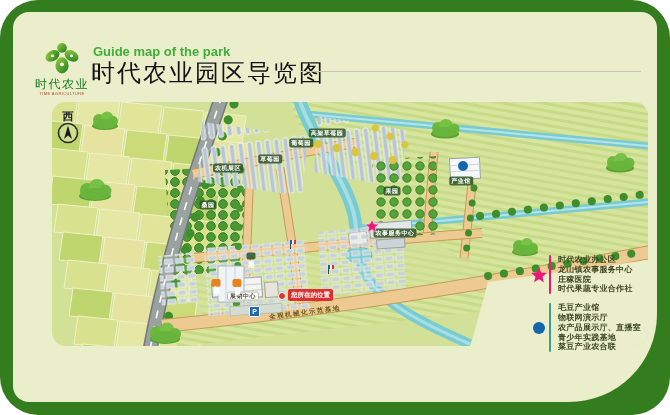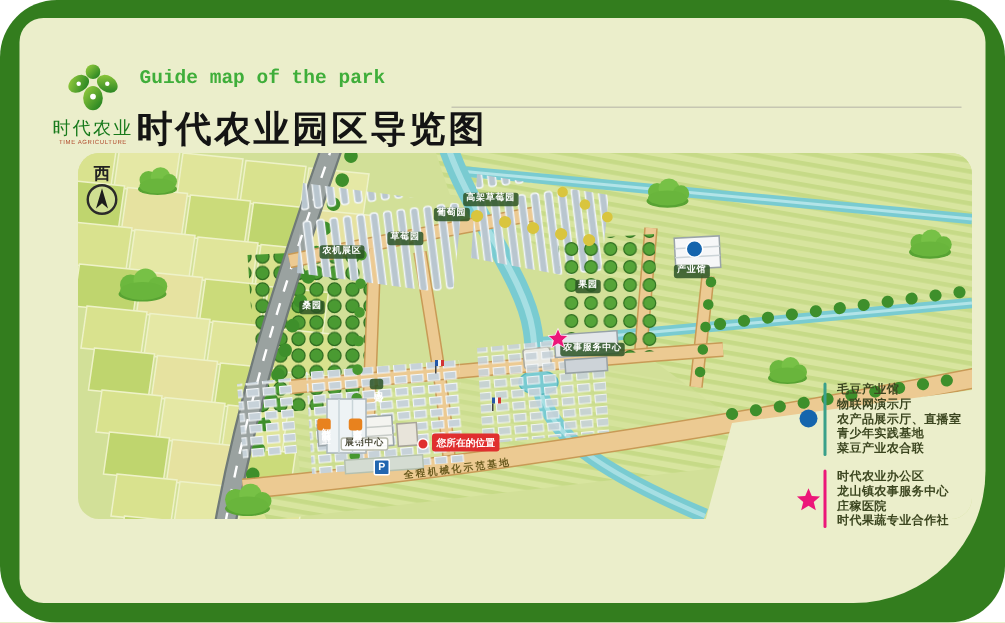--- a/index.html
+++ b/index.html
@@ -9,22 +9,22 @@
   }
   .frame{position:absolute;inset:0;background:#337d1e;border-radius:38px;}
   .card{
     position:absolute;left:13px;top:12px;right:13px;bottom:13px;
     background:#ebeecb;border-radius:16px 16px 88px 16px;
   }
   
   .logo{position:absolute;left:18px;top:30px;width:62px;text-align:center;}
   .logo .brand{font-size:12px;font-weight:400;color:#187a1c;letter-spacing:1.5px;line-height:13px;}
   .logo .brand-en{font-size:4px;color:#b0482a;letter-spacing:.4px;line-height:5px;}
-  .subtitle{position:absolute;left:80px;top:32px;font-size:13px;font-weight:700;color:#3fae3a;font-family:Liberation Mono, monospace;}
-  .page-title{position:absolute;left:78px;top:58px;font-size:24px;font-weight:700;color:#141414;letter-spacing:2px;}
+  .subtitle{position:absolute;left:80px;top:32px;font-size:13px;font-weight:700;color:#3fae3a;}
+  .page-title{position:absolute;left:78px;top:45px;font-size:24px;font-weight:400;color:#141414;letter-spacing:2px;}
   .header-rule{position:absolute;left:288px;top:59px;width:340px;height:1px;background:#c6c6b2;}
   
   .map{position:absolute;left:37px;top:88px;width:600px;height:248px;}
   .map svg.base{position:absolute;left:0;top:0;}
   .mlabel{
     position:absolute;transform:translate(-50%,-50%);
     background:rgba(44,84,36,.85);color:#fff;font-size:6px;line-height:7px;
     padding:1px 2px;border-radius:2px;white-space:nowrap;font-weight:700;letter-spacing:.5px;z-index:5;
   }
   .mlabel.v{writing-mode:vertical-rl;letter-spacing:1px;padding:2px 1px;}
@@ -334,41 +334,41 @@
       </div>
       <div class="flag" style="left:278px;top:165px">
         <div class="stripes"></div>
           <div class="pole"></div>
       </div>
     </div>
 
     <div class="legend">
       <div class="lgroup">
         <div class="licon">
-            <div class="ldot"></div>
-          </div>
-        <div class="lsep teal"></div>
-        <ul class="litems">
-          <li>毛豆产业馆</li>
-          <li>物联网演示厅</li>
-          <li>农产品展示厅、直播室</li>
-          <li>青少年实践基地</li>
-          <li>菜豆产业农合联</li>
-        </ul>
-      </div>
-      <div class="lgroup">
-        <div class="licon">
           <svg width="16" height="16" viewBox="0 0 16 16">
             <polygon points="8,0.5 10.2,5.6 15.7,6 11.5,9.7 12.9,15.2 8,12.2 3.1,15.2 4.5,9.7 0.3,6 5.8,5.6" fill="#ec1779"></polygon>
           </svg>
         </div>
         <div class="lsep pink"></div>
         <ul class="litems">
           <li>时代农业办公区</li>
           <li>龙山镇农事服务中心</li>
           <li>庄稼医院</li>
           <li>时代果蔬专业合作社</li>
         </ul>
       </div>
+      <div class="lgroup">
+        <div class="licon">
+            <div class="ldot"></div>
+          </div>
+        <div class="lsep teal"></div>
+        <ul class="litems">
+          <li>毛豆产业馆</li>
+          <li>物联网演示厅</li>
+          <li>农产品展示厅、直播室</li>
+          <li>青少年实践基地</li>
+          <li>菜豆产业农合联</li>
+        </ul>
+      </div>
     </div>
 
   </div>
 </div>
 
 </body></html>

